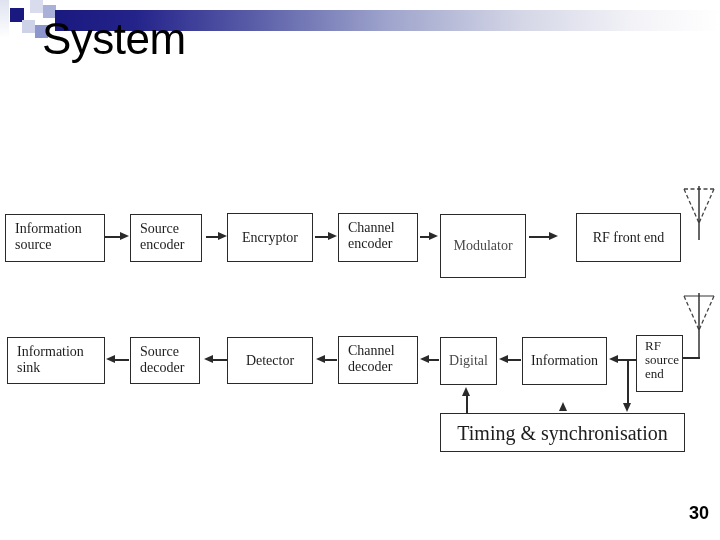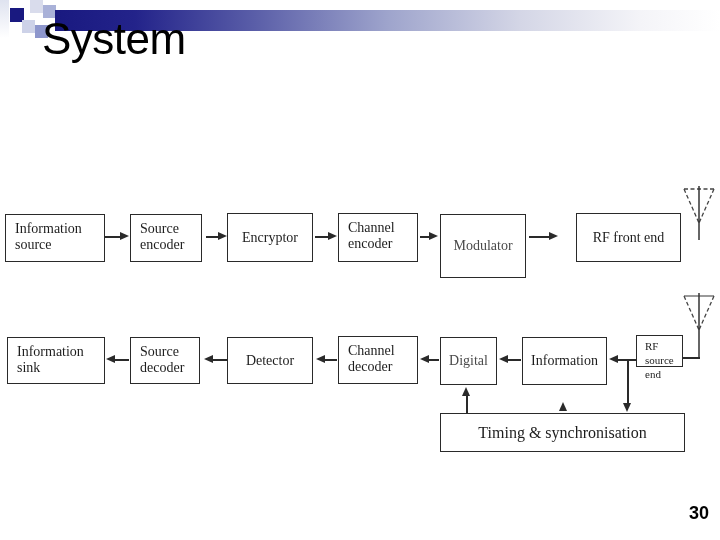--- a/index.html
+++ b/index.html
@@ -36,22 +36,22 @@
   .b3 {left:227px;top:213px;width:86px; height:49px;}
   .b4 {left:338px;top:213px;width:80px; height:49px;}
   .b5 {left:440px;top:214px;width:86px; height:64px;}
   .b6 {left:560px;top:213px;width:105px;height:49px;margin-left:16px;}
   .b7 {left:7px;  top:337px;width:98px; height:47px;}
   .b8 {left:130px;top:337px;width:70px; height:47px;}
   .b9 {left:227px;top:337px;width:86px; height:47px;}
   .b10{left:338px;top:336px;width:80px; height:48px;}
   .b11{left:440px;top:337px;width:57px; height:48px;}
   .b12{left:522px;top:337px;width:85px; height:48px;}
-  .b13{left:636px;top:335px;width:47px; height:32px;font-size:11px;line-height:14px;padding:3px 0 0 8px;}
-  .b14{left:440px;top:413px;width:245px;height:39px;font-size:16px;}
+  .b13{left:636px;top:335px;width:47px; height:57px;font-size:13px;line-height:14px;padding:3px 0 0 8px;}
+  .b14{left:440px;top:413px;width:245px;height:39px;font-size:20px;}
 
   
   .hl{position:absolute;height:2px;background:#2a2a2a;}
   .vl{position:absolute;width:2px;background:#2a2a2a;}
   .ah{position:absolute;width:0;height:0;}
   .ah-r{border-top:4px solid transparent;border-bottom:4px solid transparent;border-left:9px solid #2a2a2a;}
   .ah-l{border-top:4px solid transparent;border-bottom:4px solid transparent;border-right:9px solid #2a2a2a;}
   .ah-u{border-left:4px solid transparent;border-right:4px solid transparent;border-bottom:9px solid #2a2a2a;}
   .ah-d{border-left:4px solid transparent;border-right:4px solid transparent;border-top:9px solid #2a2a2a;}
 

